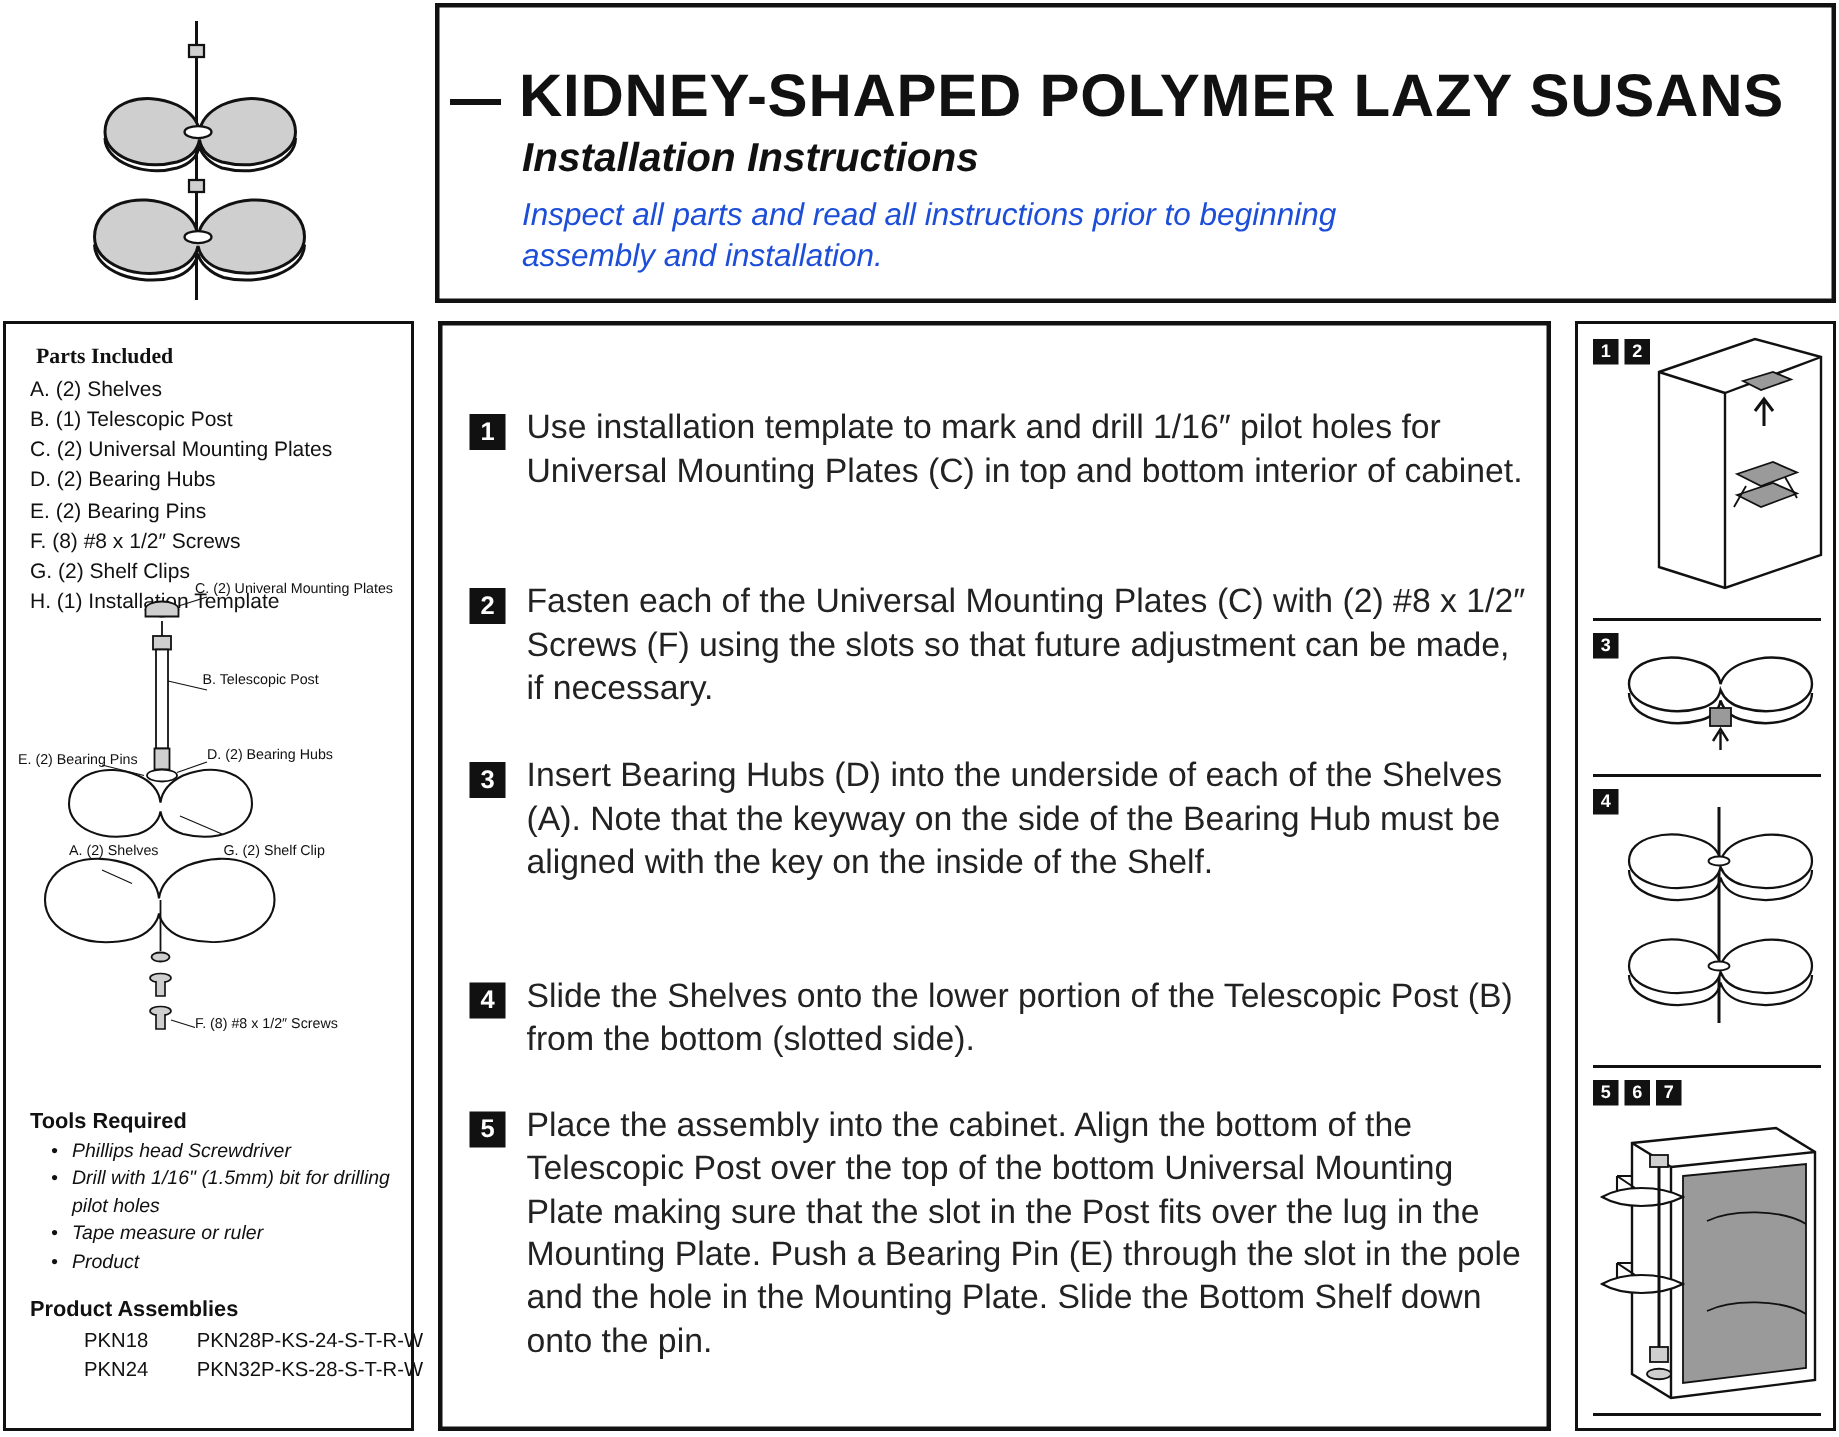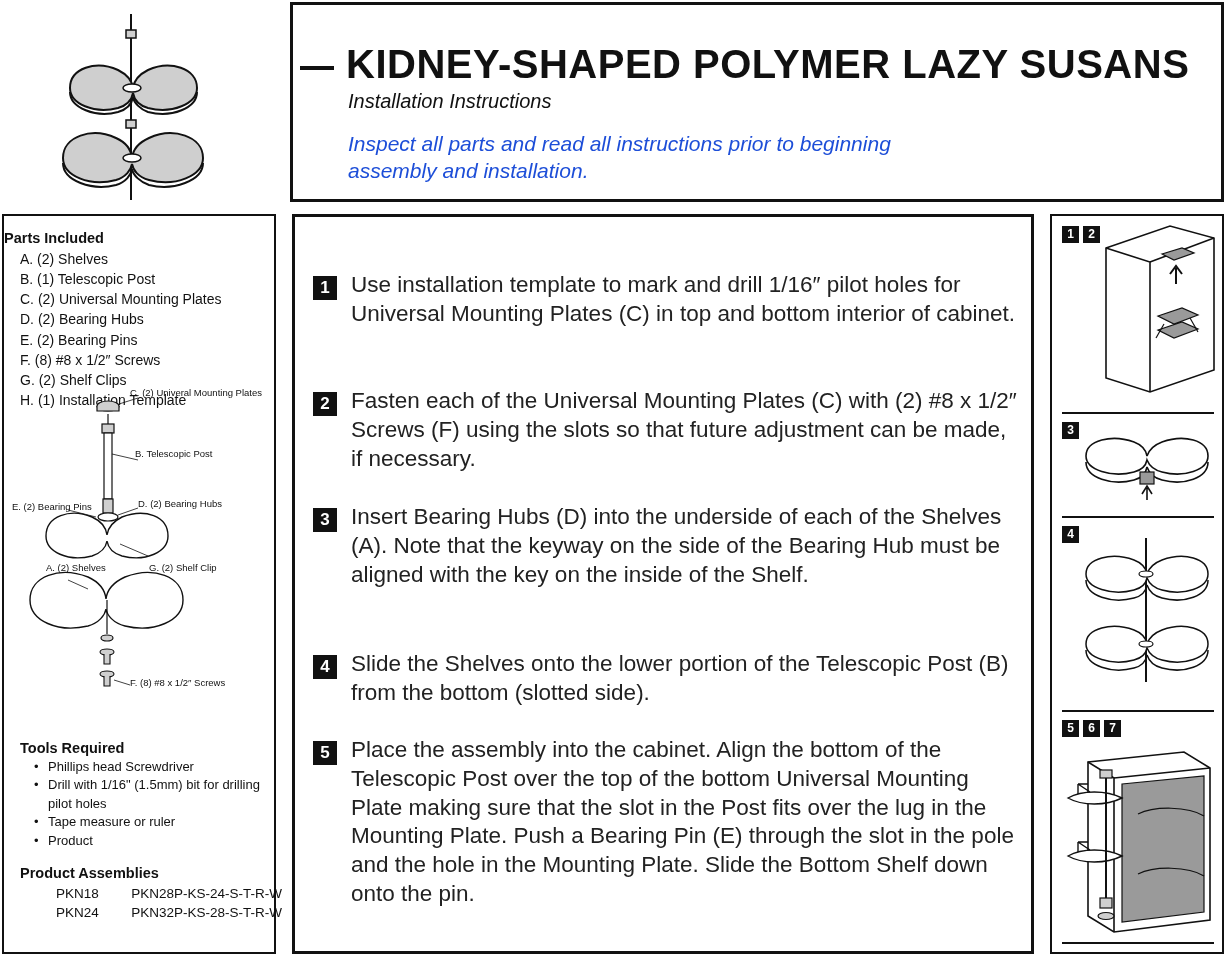--- a/index.html
+++ b/index.html
@@ -47,22 +47,22 @@
     font-size: 40px;
     font-weight: bold;
     letter-spacing: 0.5px;
     color: #111;
     white-space: nowrap;
   }
   .header-sub {
     position: absolute;
     left: 348px;
     top: 90px;
-    font-size: 20px;
-    font-weight: normal;
+    font-size: 27px;
+    font-weight: bold;
     font-style: italic;
     color: #111;
   }
   .header-note {
     position: absolute;
     left: 348px;
     top: 131px;
     font-size: 21px;
     font-style: italic;
     color: #1d4ed8;
@@ -91,22 +91,23 @@
     background: #fff;
   }
   .parts-box h3 {
     margin: 0;
     font-size: 14.5px;
     font-weight: bold;
     color: #111;
   }
   .parts-head {
     position: absolute;
-    left: 0;
+    left: 20px;
     top: 14px;
+    font-family: Liberation Serif, serif;
   }
   .parts-list {
     position: absolute;
     left: 16px;
     top: 33px;
     font-size: 14px;
     line-height: 1.44;
     color: #111;
   }
   .parts-list div { white-space: nowrap; }
@@ -130,20 +131,21 @@
     left: 16px;
     top: 524px;
   }
   .tools-list {
     position: absolute;
     left: 18px;
     top: 542px;
     font-size: 13px;
     line-height: 1.42;
     color: #111;
+    font-style: italic;
   }
   .tools-list li { margin-left: 14px; padding-left: 2px; }
   .tools-list ul { margin: 0; padding-left: 10px; list-style: none; }
   .tools-list li::before {
     content: "\2022";
     position: absolute;
     margin-left: -14px;
   }
   .assem-head {
     position: absolute;

